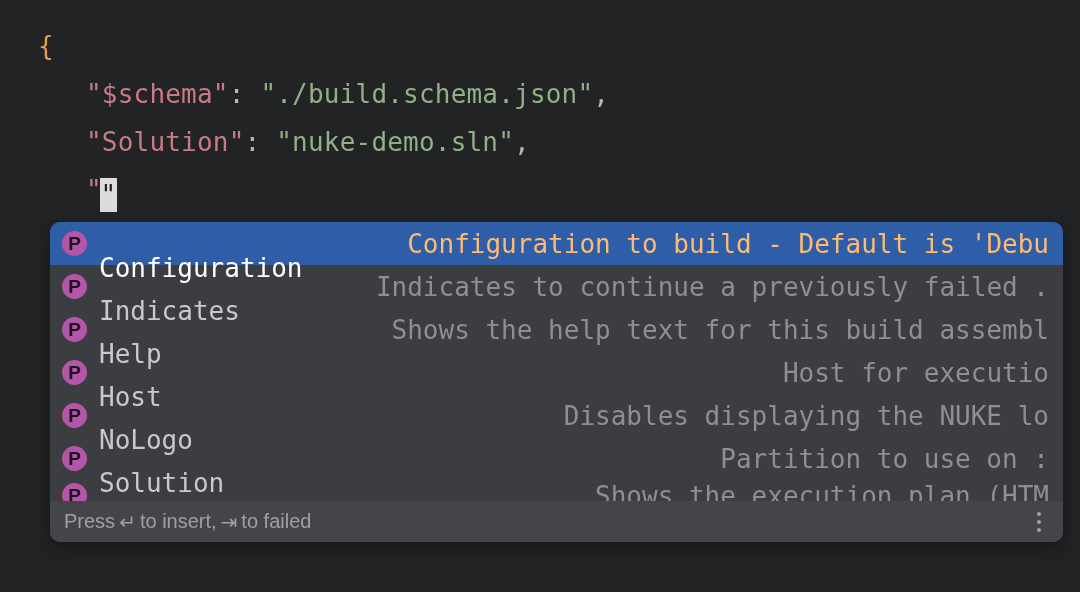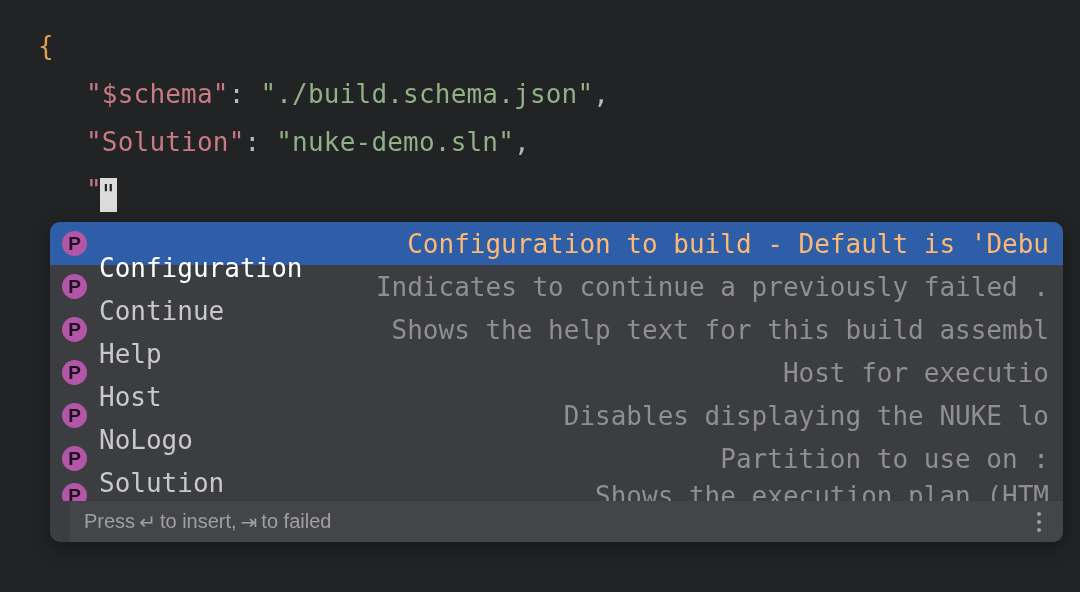--- a/index.html
+++ b/index.html
@@ -114,21 +114,20 @@
       position: absolute;
       left: 0; right: 0; bottom: 0;
       height: 41px;
       background: #434549;
       display: flex;
       align-items: center;
       padding: 0 14px;
       font-family: -apple-system, "Segoe UI", sans-serif;
       font-size: 20px;
       color: #a0a0a2;
-      margin-left: 20px;
     }
     .footer-hint { flex: 1; display: flex; align-items: center; gap: 4px; }
     .key-icon { display: inline-block; }
     .kebab {
       width: 20px;
       display: flex;
       flex-direction: column;
       align-items: center;
       gap: 4px;
       cursor: pointer;
@@ -159,21 +158,21 @@
 
   <div class="popup">
     <div class="popup-list">
       <div class="popup-item selected">
         <span class="icon-badge">P</span>
         <span class="item-name">Configuration</span>
         <span class="item-desc">Configuration to build - Default is 'Debu</span>
       </div>
       <div class="popup-item">
         <span class="icon-badge">P</span>
-        <span class="item-name">Continue</span>
+        <span class="item-name">Indicates</span>
         <span class="item-desc">Indicates to continue a previously failed .</span>
       </div>
       <div class="popup-item">
         <span class="icon-badge">P</span>
         <span class="item-name">Help</span>
         <span class="item-desc">Shows the help text for this build assembl</span>
       </div>
       <div class="popup-item">
         <span class="icon-badge">P</span>
         <span class="item-name">Host</span>

